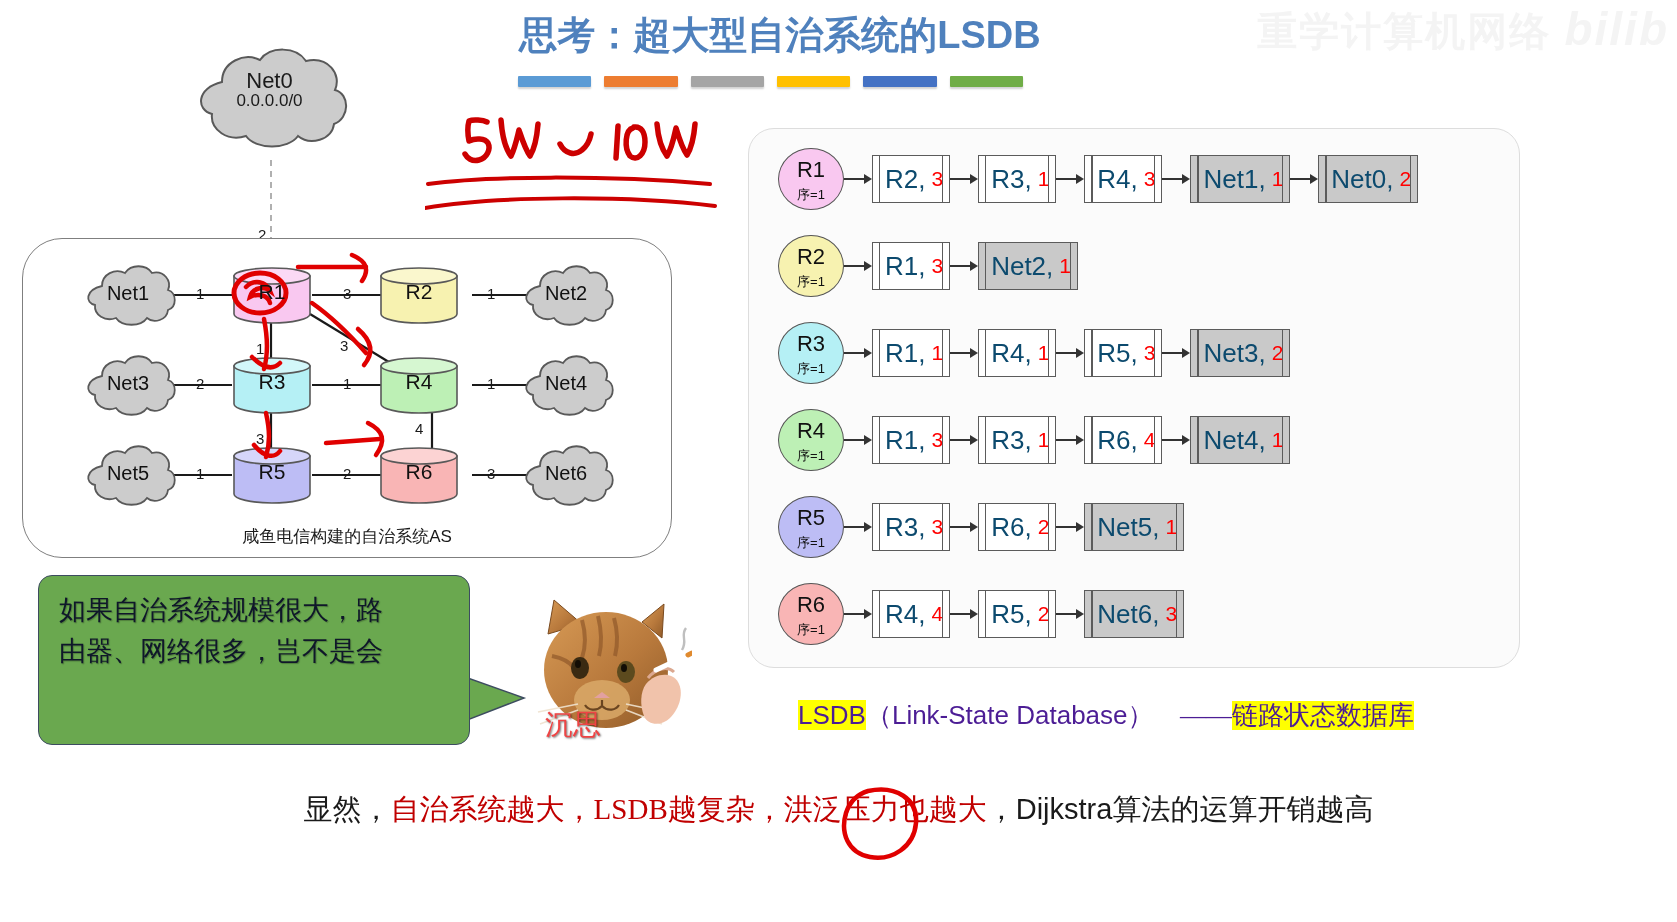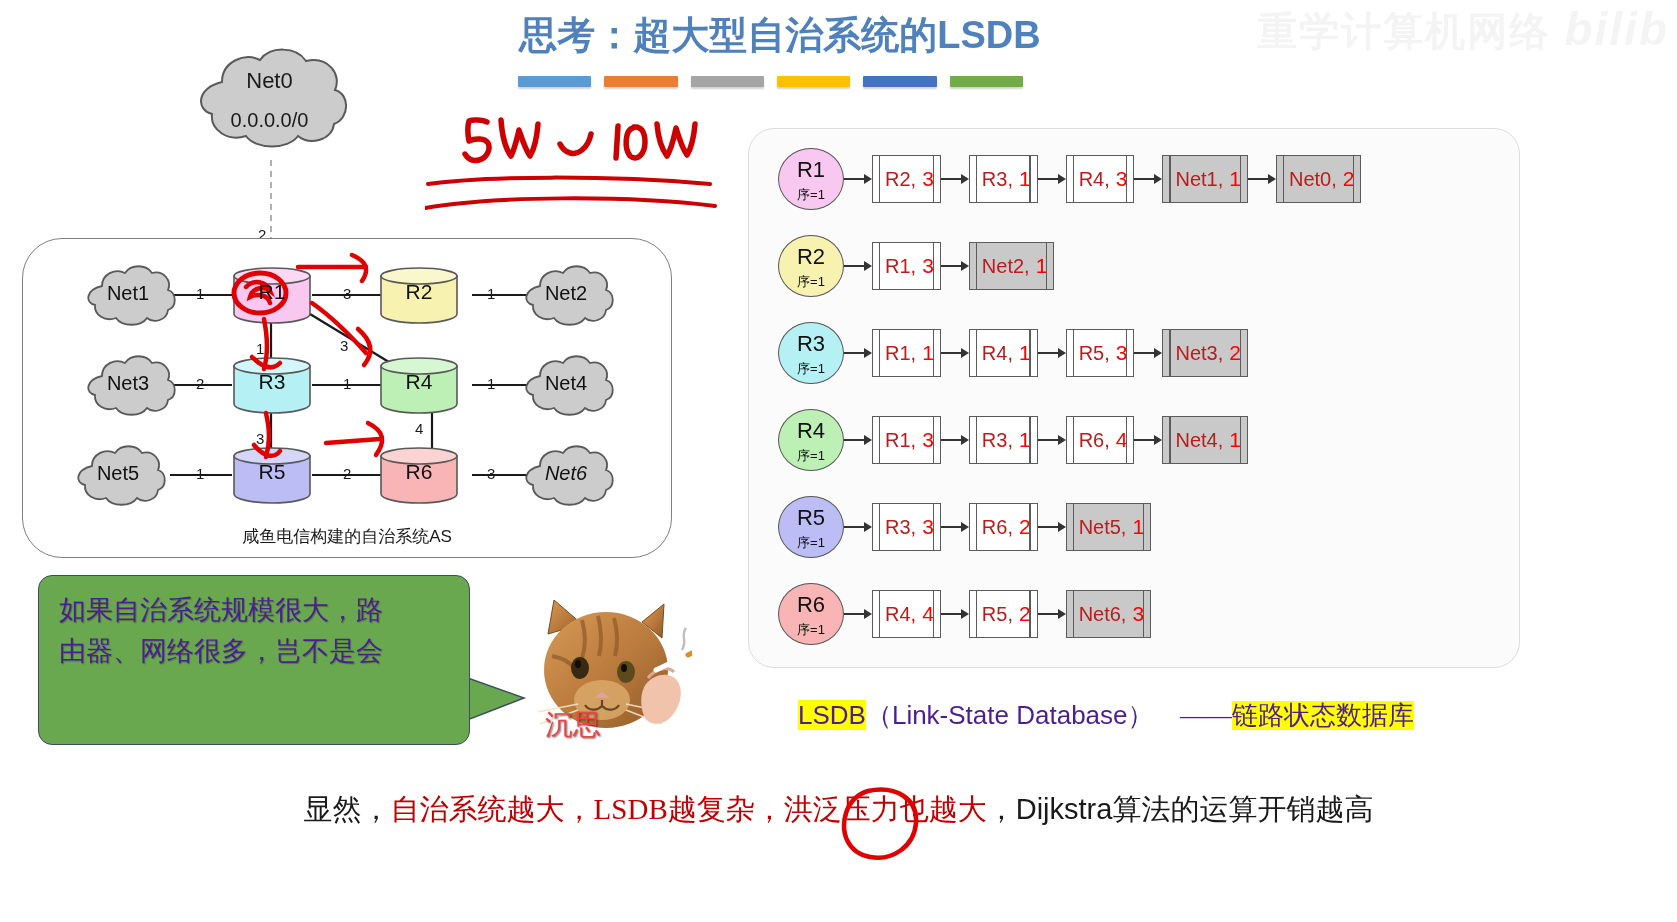--- a/index.html
+++ b/index.html
@@ -61,21 +61,21 @@
   }
   .costlbl { position:absolute; font-size:15px; color:#1a1a1a; }
 
   
   #callout {
     top:575px; left:38px; width:432px; height:170px;
     background:#6aa84f; border:1.5px solid #3d4c60; border-radius:14px;
   }
   #callout-text {
     position:absolute; top:14px; left:20px; right:16px;
-    font-size:27px; line-height:41px; color:#4c1d95;
+    font-size:27px; line-height:41px; color:#0f172a;
     font-family:"Liberation Serif","DejaVu Serif",serif;
     text-shadow:1px 1px 1px rgba(0,0,0,0.25);
   }
   #callout-tail { top:672px; left:462px; width:80px; height:56px; }
 
   
   #cat { top:592px; left:522px; width:170px; height:155px; }
   #cat-label { top:706px; left:545px; font-size:28px; color:#ef4444;
     font-family:"Liberation Serif",serif;
     text-shadow:1px 1px 2px rgba(0,0,0,.55); }
@@ -103,21 +103,21 @@
   .cell {
     height:48px; border:1.4px solid #5b5b5b; display:flex;
     align-items:center; position:relative; flex:0 0 auto;
     background:#ffffff; padding:0 6px 0 12px;
   }
   .cell::before { content:""; position:absolute; left:6px; top:0; bottom:0;
     width:1.2px; background:#5b5b5b; }
   .cell::after { content:""; position:absolute; right:6px; top:0; bottom:0;
     width:1.2px; background:#5b5b5b; }
   .cell.net { background:#c9c9c9; }
-  .cell .ctxt { font-size:20px; color:#b91c1c; white-space:nowrap; padding-right:6px; }
+  .cell .ctxt { font-size:26px; color:#0c4a6e; white-space:nowrap; padding-right:6px; }
   .cell .cnum { font-size:21px; color:#ff0000; }
 
   
   #lsdb-caption { top:698px; left:798px; font-size:26px; color:#4c1d95;
     white-space:nowrap;
     font-family:"Liberation Serif","DejaVu Serif",serif; }
   #lsdb-caption .hl { background:#ffff00; font-family:"Liberation Sans",sans-serif; }
   #lsdb-caption .en { font-family:"Liberation Sans",sans-serif; }
   #lsdb-caption .hl-cn { background:#ffff00; }
 
@@ -166,21 +166,21 @@
   </svg>
 </div>
 
 <div class="abs" id="net0">
   <svg width="175" height="120" viewBox="0 0 175 120" style="position:absolute;left:0;top:0;">
     <path d="M40,40 C40,20 62,10 78,18 C88,4 114,4 124,19 C146,14 160,32 153,48
              C168,52 168,76 152,82 C150,98 128,104 116,94 C106,108 74,108 64,94
              C46,100 28,88 30,72 C14,68 14,46 40,40 Z" fill="#cccccc" stroke="#595959" stroke-width="2"></path>
   </svg>
   <div class="cloud-label" style="top:26px;">Net0</div>
-  <div class="cloud-label" style="top:67px;font-size:20px;">0.0.0.0/0</div>
+  <div class="cloud-label" style="top:49px;font-size:17px;">0.0.0.0/0</div>
 </div>
 
 <div class="abs" style="top:160px;left:268px;">
   <svg width="6" height="110" viewBox="0 0 6 110">
     <line x1="3" y1="0" x2="3" y2="110" stroke="#b0b0b0" stroke-width="2" stroke-dasharray="6,5"></line>
   </svg>
 </div>
 <div class="abs costlbl" style="top:226px;left:258px;">2</div>
 
 <div class="abs" id="as-box"></div>
@@ -223,27 +223,27 @@
       <path d="M22,24 C22,12 35,6 45,11 C51,2 66,2 72,11 C84,8 92,19 88,28 C97,31 97,45 88,48 C87,58 74,62 67,56 C61,65 42,65 36,56 C25,60 14,53 15,43 C5,41 5,28 22,24 Z" fill="#cccccc" stroke="#595959" stroke-width="1.8"></path>
     </svg>
   <div class="nlabel">Net3</div>
 </div>
 <div class="abs netcloud" style="top:352px;left:518px;">
   <svg width="96" height="68" viewBox="0 0 96 68">
       <path d="M22,24 C22,12 35,6 45,11 C51,2 66,2 72,11 C84,8 92,19 88,28 C97,31 97,45 88,48 C87,58 74,62 67,56 C61,65 42,65 36,56 C25,60 14,53 15,43 C5,41 5,28 22,24 Z" fill="#cccccc" stroke="#595959" stroke-width="1.8"></path>
     </svg>
   <div class="nlabel">Net4</div>
 </div>
-<div class="abs netcloud" style="top:442px;left:70px;">
+<div class="abs netcloud" style="top:442px;left:80px;">
   <svg width="96" height="68" viewBox="0 0 96 68">
       <path d="M22,24 C22,12 35,6 45,11 C51,2 66,2 72,11 C84,8 92,19 88,28 C97,31 97,45 88,48 C87,58 74,62 67,56 C61,65 42,65 36,56 C25,60 14,53 15,43 C5,41 5,28 22,24 Z" fill="#cccccc" stroke="#595959" stroke-width="1.8"></path>
     </svg>
   <div class="nlabel">Net5</div>
 </div>
-<div class="abs netcloud" style="top:442px;left:518px;font-style:italic;">
+<div class="abs netcloud" style="top:442px;left:518px;">
   <svg width="96" height="68" viewBox="0 0 96 68">
       <path d="M22,24 C22,12 35,6 45,11 C51,2 66,2 72,11 C84,8 92,19 88,28 C97,31 97,45 88,48 C87,58 74,62 67,56 C61,65 42,65 36,56 C25,60 14,53 15,43 C5,41 5,28 22,24 Z" fill="#cccccc" stroke="#595959" stroke-width="1.8"></path>
     </svg>
   <div class="nlabel">Net6</div>
 </div>
 
 <div class="abs router" style="top:266px;left:232px;">
   <svg width="80" height="58" viewBox="0 0 80 58">
       <path d="M2,10 L2,48 C2,53 20,57 40,57 C60,57 78,53 78,48 L78,10 Z" fill="#f9c8f0" stroke="#595959" stroke-width="1.6"></path>
       <ellipse cx="40" cy="10" rx="38" ry="8" fill="#fbd9f5" stroke="#595959" stroke-width="1.6"></ellipse>

